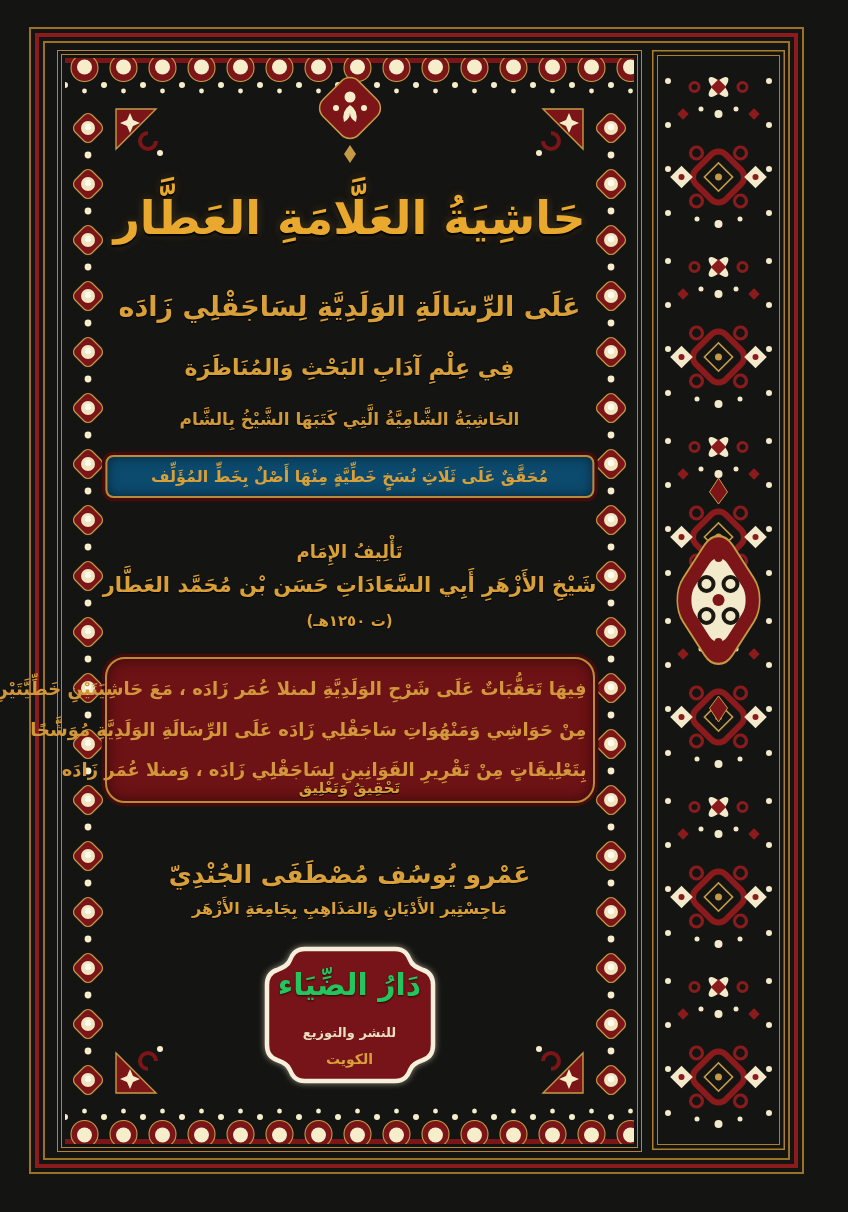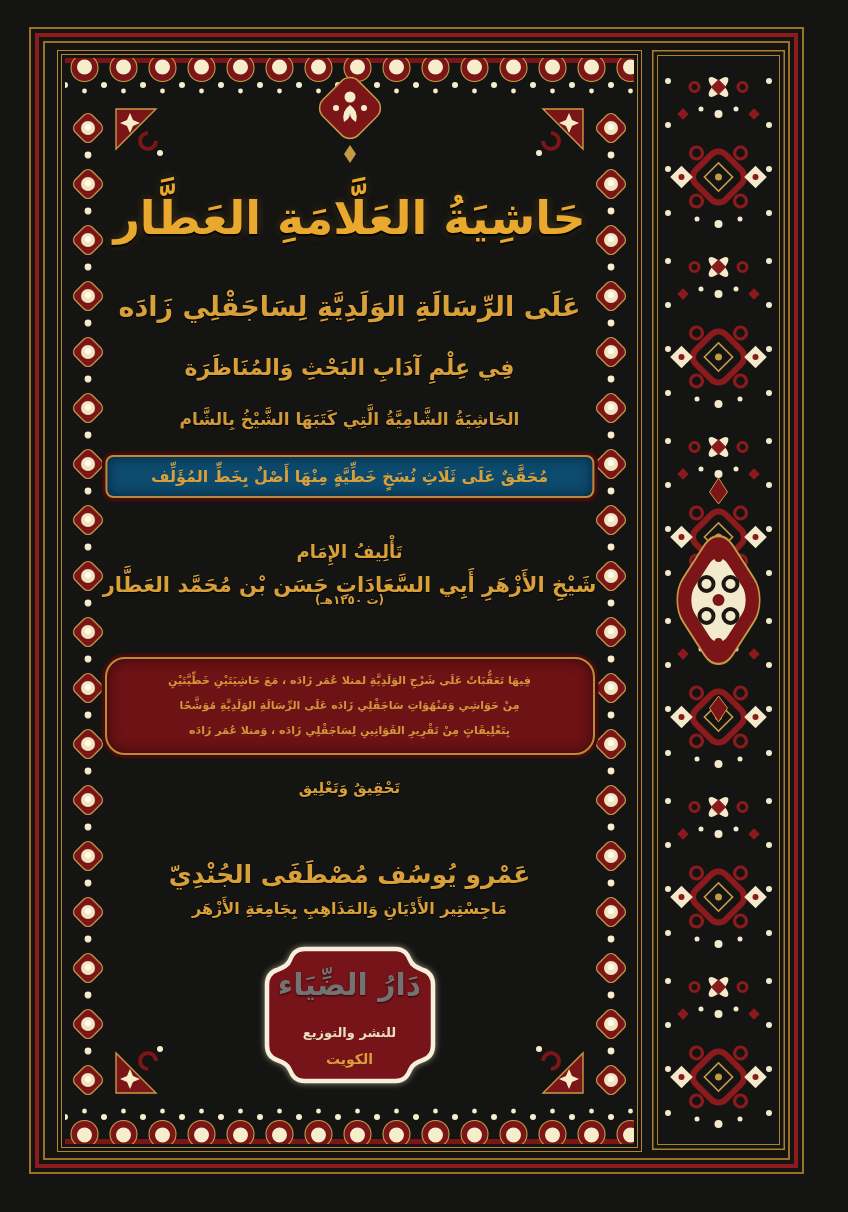--- a/index.html
+++ b/index.html
@@ -42,36 +42,36 @@
             text-shadow:0 2px 2px #000, 0 0 10px rgba(233,169,46,.25); }
   .l2     { top:240px; font-size:27px; }
   .l3     { top:304px; font-size:22px; }
   .l4     { top:358px; font-size:17px; color:#cf9838; }
   .badge  { position:absolute; top:404px; left:50%; transform:translateX(-50%);
             background:#0c4a6e; border:2px solid #bb8c38; border-radius:8px;
             padding:10px 44px; font-size:16px; color:#d9a03a; font-weight:bold;
             white-space:nowrap; box-shadow:0 0 0 3.5px #420b0c, inset 0 0 12px rgba(0,0,0,.5); }
   .taalif { top:490px; font-size:18px; }
   .author { top:522px; font-size:21px; }
-  .death  { top:542px; font-size:12px; }
+  .death  { top:561px; font-size:15px; }
   .descbox{ position:absolute; top:606px; left:50%; transform:translateX(-50%);
             width:474px; background:#6d1215; border:2px solid #bb8c38; border-radius:20px;
-            padding:10px 6px; font-size:11px; line-height:2.25; color:#d2973b; font-weight:bold;
+            padding:10px 6px; font-size:18px; line-height:2.25; color:#d2973b; font-weight:bold;
             text-align:center; box-shadow:0 0 0 3.5px #420b0c, inset 0 0 14px rgba(0,0,0,.5); }
   .descbox div { white-space:nowrap; }
   .tahqiq { top:728px; font-size:15px; }
   .ename  { top:797px; font-size:25px;margin-top:12px; }
   .edeg   { top:848px; font-size:16px; }
 
   
   .logo { position:absolute; top:890px; left:50%; transform:translateX(-50%);
           width:182px; height:148px; }
   .logo svg { position:absolute; inset:0; filter:drop-shadow(0 0 3px rgba(255,245,214,.55)); }
   .logo .lt { position:absolute; left:0; right:0; text-align:center; font-weight:bold; white-space:nowrap; }
-  .logo-name    { top:26px;  font-size:30px; color:#737373; text-shadow:0 1px 2px #2a0507; }
+  .logo-name    { top:26px;  font-size:30px; color:#22c55e; text-shadow:0 1px 2px #2a0507; }
   .logo-tagline { top:84px;  font-size:13px; color:#e9dfbe; }
   .logo-city    { top:110px; font-size:14px; color:#d9a03a; }
 
   
   .band { position:absolute; left:652px; top:50px; width:133px; height:1100px; }
   .band svg { display:block; width:100%; height:100%; }
 </style>
 </head>
 <body>
 

